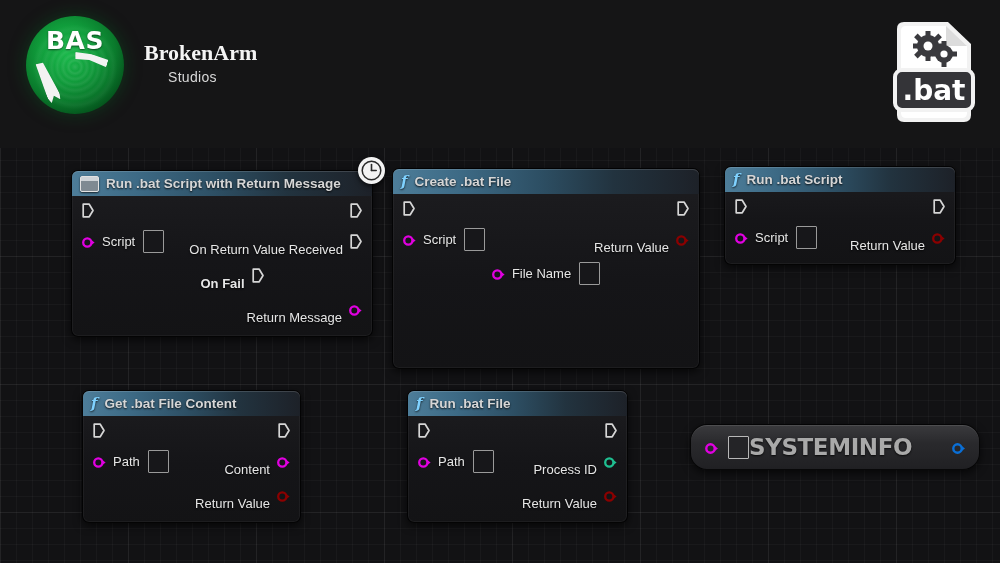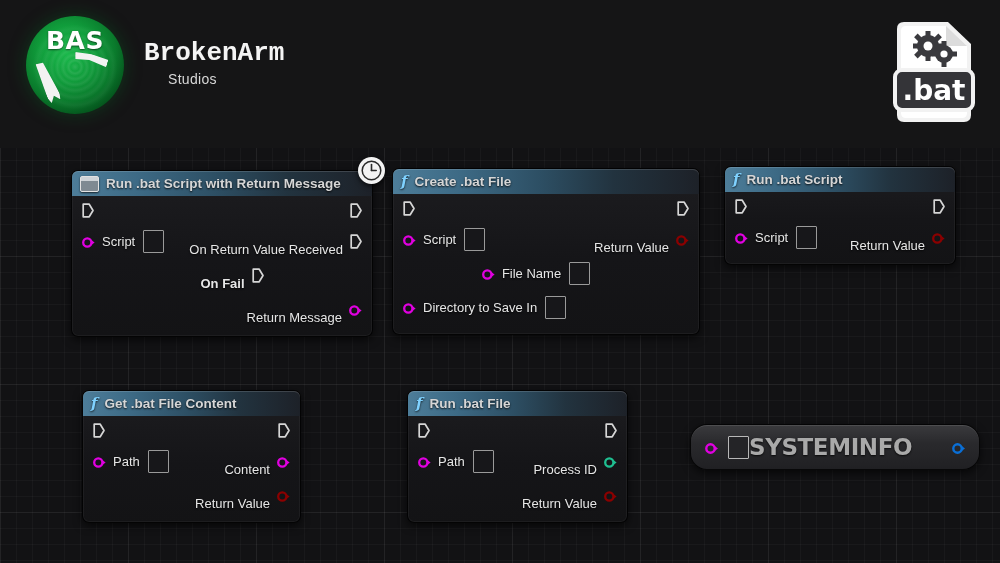--- a/index.html
+++ b/index.html
@@ -79,23 +79,23 @@
     clip-path: polygon(22% 0%, 78% 4%, 100% 86%, 86% 100%, 52% 86%, 14% 100%, 0% 86%);
   }
   .bone-b {
     left: 48px; top: 37px;
     width: 34px; height: 12px;
     transform: rotate(16deg);
     clip-path: polygon(0% 30%, 48% 10%, 100% 18%, 100% 80%, 46% 62%, 6% 86%);
   }
   .brand-words { padding-bottom: 4px; }
   .brand-main {
-    font-family: Liberation Mono, monospace;
+    font-family: Liberation Serif, serif;
     font-weight: bold;
-    font-size: 26px;
+    font-size: 22px;
     color: #f4f4f4;
     letter-spacing: 0px;
     line-height: 1.1;
   }
   .brand-sub {
     font-family: "Liberation Sans", sans-serif;
     font-size: 14px;
     color: #d8d8d8;
     margin-top: 3px;
     margin-left: 24px;
@@ -383,40 +383,32 @@
                 <span class="value-box"></span>
               </div>
               <div class="pin-row out">
                 <span class="pin-label">Return Value</span>
                 <span class="data-pin"><svg width="13" height="13" viewBox="0 0 13 13">
                     <circle cx="5.3" cy="6.5" r="4.1" fill="none" stroke="#8b0000" stroke-width="2.3"></circle>
                     <path d="M9.6 4.3 L12.6 6.5 L9.6 8.7 Z" fill="#8b0000"></path>
                   </svg></span>
               </div>
             </div>
-            <div style="display: flex; justify-content: center; align-items: center;">
+            <div style="display: flex; justify-content: center; align-items: center; flex-direction: column;">
               <div class="pin-row in">
                 <span class="data-pin"><svg width="13" height="13" viewBox="0 0 13 13">
                     <circle cx="5.3" cy="6.5" r="4.1" fill="none" stroke="#e000e0" stroke-width="2.3"></circle>
                     <path d="M9.6 4.3 L12.6 6.5 L9.6 8.7 Z" fill="#e000e0"></path>
                   </svg></span>
                 <span class="pin-label">File Name</span>
                 <span class="value-box"></span>
               </div>
               <div class="pin-row out"></div>
             </div>
             <div style="display: flex; justify-content: space-between; align-items: center;">
-              <div class="pin-row in">
-                <span class="data-pin"><svg width="13" height="13" viewBox="0 0 13 13">
-                    <circle cx="5.3" cy="6.5" r="4.1" fill="none" stroke="#e000e0" stroke-width="2.3"></circle>
-                    <path d="M9.6 4.3 L12.6 6.5 L9.6 8.7 Z" fill="#e000e0"></path>
-                  </svg></span>
-                <span class="pin-label">Directory to Save In</span>
-                <span class="value-box"></span>
-              </div>
               <div class="pin-row out"></div>
             </div>
           </div>
           <div style="height: 10px;"></div>
         </div>
       </div>
       <div class="node" style="left: 724px; top: 166px; width: 230px;">
         <div class="node-header">
           <span class="fn-glyph">f</span>
           <span class="node-title">Run .bat Script</span>

